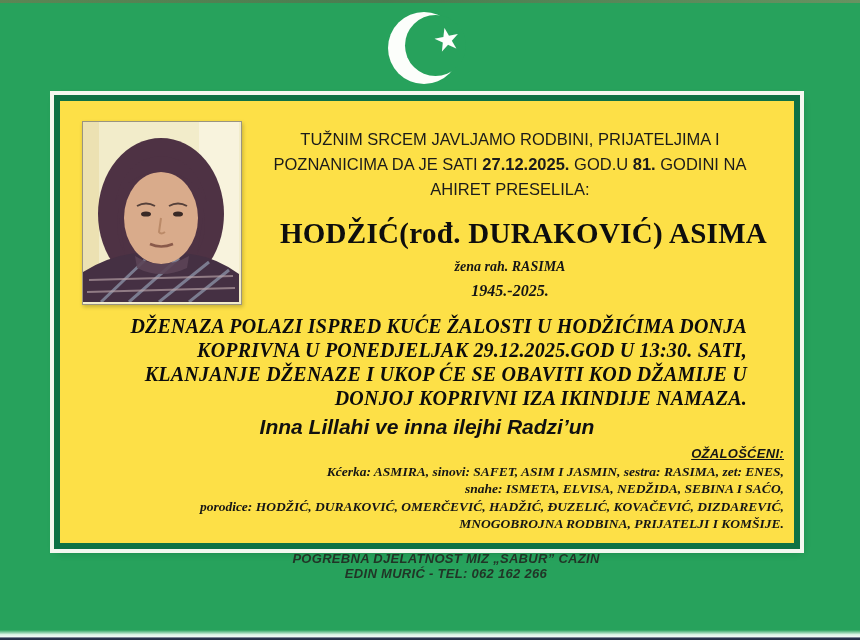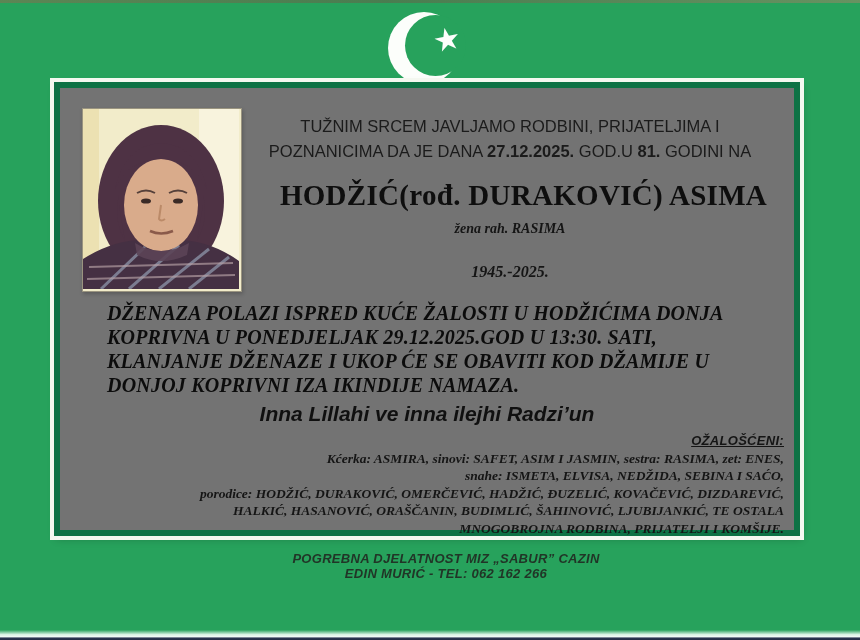--- a/index.html
+++ b/index.html
@@ -23,46 +23,46 @@
   .crescent { position:absolute; left:388px; top:11px; width:104px; height:76px; }
   .moon-outer { position:absolute; left:0; top:1px; width:72px; height:72px;
     border-radius:50%; background:#fcfefb; }
   .moon-inner { position:absolute; left:17px; top:4px; width:61px; height:61px;
     border-radius:50%; background:#27a25c; }
   .star { position:absolute; left:45px; top:13px; color:#fcfefb; font-size:31px;
     line-height:1; transform:rotate(-12deg);
     font-family:"DejaVu Sans", sans-serif; }
   
   .card {
-    position:absolute; left:54px; top:82px; width:746px; height:454px;
-    box-sizing:border-box; background:#737373;
+    position:absolute; left:54px; top:95px; width:746px; height:454px;
+    box-sizing:border-box; background:#fde047;
     border:6px solid #0e7245;
     box-shadow:0 0 0 4px #f4f8f0, 2px 3px 8px rgba(0,0,0,.22);
     padding:6px 10px; color:#151515;
   }
   .header-row { display:flex; }
   .photo-frame {
     flex:none; width:158px; height:182px; margin:14px 0 0 12px;
     border:1px solid #9a9480; box-shadow:1px 2px 4px rgba(0,0,0,.22);
     background:#f2ecca;
   }
   .header-text { flex:1; text-align:center; padding-right:6px; }
   .intro { margin-top:20px; font-size:16.5px; line-height:25px; color:#1b1b1b; }
   .intro > div { white-space:nowrap; }
   .intro b { font-weight:700; }
   .name {
     margin-top:15px; font-family:"Liberation Serif", serif; font-weight:700;
     font-size:29px; letter-spacing:.3px; color:#0e0e0e; white-space:nowrap;margin-left:27px;
   }
   .relation { margin-top:9px; font-family:"Liberation Serif", serif;
     font-weight:700; font-style:italic; font-size:14px; }
-  .years { margin-top:26px; font-family:"Liberation Serif", serif;
+  .years { margin-top:7px; font-family:"Liberation Serif", serif;
     font-weight:700; font-style:italic; font-size:16px; }
   .funeral {
-    margin:9px auto 0; max-width:640px; text-align:left;
+    margin:9px auto 0; max-width:640px; text-align:right;
     font-family:"Liberation Serif", serif; font-weight:700; font-style:italic;
     font-size:20px; line-height:24px; letter-spacing:.2px; color:#0c0c0c;
   }
   .prayer { margin-top:5px; text-align:center; font-weight:700;
     font-style:italic; font-size:21px; color:#101010; }
   .mourners { margin:7px 0 0 56px;text-align:right; }
   .m-head { font-weight:700; font-style:italic; font-size:13px;
     text-decoration:underline; letter-spacing:.3px; margin-bottom:2px; }
   .m-line { font-family:"Liberation Serif", serif; font-weight:700;
     font-style:italic; font-size:13.5px; line-height:17.4px; white-space:nowrap;margin-left:28px; }
@@ -115,42 +115,42 @@
         <path d="M78,96 L76,110 Q78,113 82,110" stroke="#bb8a68" stroke-width="2" fill="none"></path>
         <path d="M67,122 Q78,127 90,122" stroke="#8a5a4a" stroke-width="2.5" fill="none"></path>
         <path d="M52,134 Q78,150 106,134 L104,146 Q78,158 54,146 Z" fill="#5b4456" opacity=".9"></path>
       </svg>
     </div>
 
     <div class="header-text">
       <div class="intro">
         <div>TUŽNIM SRCEM JAVLJAMO RODBINI, PRIJATELJIMA I</div>
         <div>
-          <span>POZNANICIMA DA JE DANA</span>
+          <span>POZNANICIMA DA JE SATI</span>
           <b>27.12.2025.</b>
           <span>GOD.U</span>
           <b>81.</b>
           <span>GODINI NA</span>
         </div>
+        <div>AHIRET PRESELILA:</div>
       </div>
       <div class="name">HODŽIĆ(rođ. DURAKOVIĆ) ASIMA</div>
       <div class="relation">žena rah. RASIMA</div>
       <div class="years">1945.-2025.</div>
     </div>
   </div>
 
   <div class="funeral">DŽENAZA POLAZI ISPRED KUĆE ŽALOSTI U HODŽIĆIMA DONJA KOPRIVNA U PONEDJELJAK 29.12.2025.GOD U 13:30. SATI, KLANJANJE DŽENAZE I UKOP ĆE SE OBAVITI KOD DŽAMIJE U DONJOJ KOPRIVNI IZA IKINDIJE NAMAZA.</div>
   <div class="prayer">Inna Lillahi ve inna ilejhi Radzi’un</div>
 
   <div class="mourners">
     <div class="m-head">OŽALOŠĆENI:</div>
     <div class="m-line">Kćerka: ASMIRA, sinovi: SAFET, ASIM I JASMIN, sestra: RASIMA, zet: ENES,</div>
     <div class="m-line">snahe: ISMETA, ELVISA, NEDŽIDA, SEBINA I SAĆO,</div>
     <div class="m-line">porodice: HODŽIĆ, DURAKOVIĆ, OMERČEVIĆ, HADŽIĆ, ĐUZELIĆ, KOVAČEVIĆ, DIZDAREVIĆ,</div>
-    <div class="m-line">HALKIĆ, HASANOVIĆ, ORAŠČANIN, BUDIMLIĆ, ŠAHINOVIĆ, LJUBIJANKIĆ, TE OSTALA</div>
     <div class="m-line">MNOGOBROJNA RODBINA, PRIJATELJI I KOMŠIJE.</div>
   </div>
 </div>
 
 <div class="footer">
   <div class="f-italic">POGREBNA DJELATNOST MIZ „SABUR” CAZIN</div>
   <div class="f-italic">EDIN MURIĆ - TEL: 062 162 266</div>
 </div>
 
 <div class="bottom-edge"></div>

